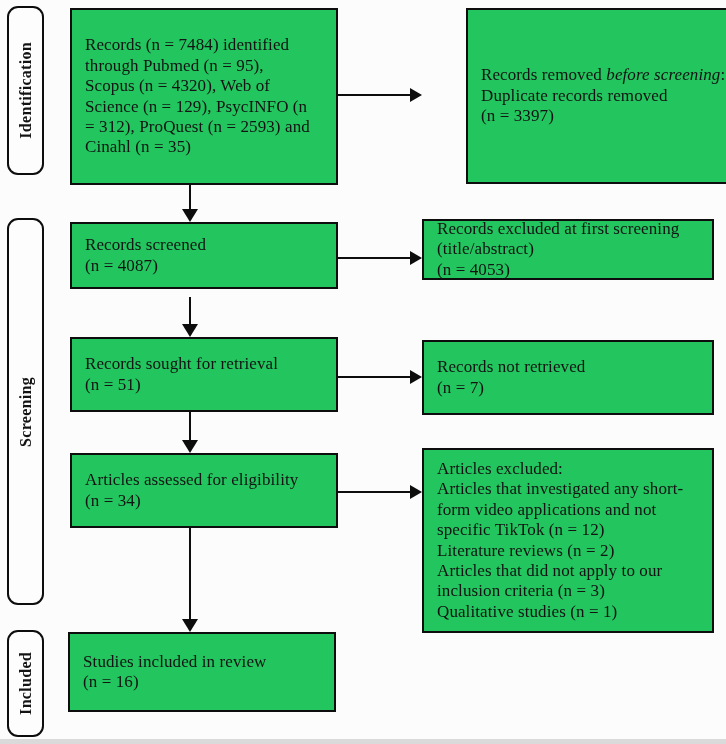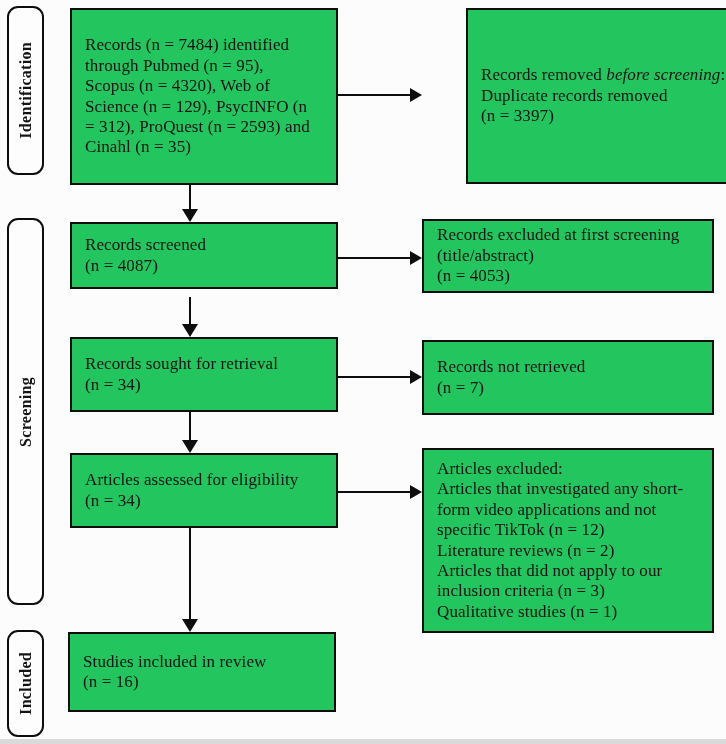--- a/index.html
+++ b/index.html
@@ -92,37 +92,37 @@
 Science (n = 129), PsycINFO (n
 = 312), ProQuest (n = 2593) and
 Cinahl (n = 35)</div>
   </div>
   <div class="box" style="left:70px; top:222px; width:268px; height:67px;">
     <div class="txt">Records screened
 (n = 4087)</div>
   </div>
   <div class="box" style="left:70px; top:337px; width:268px; height:75px;">
     <div class="txt">Records sought for retrieval
-(n = 34)</div>
+(n = 51)</div>
   </div>
   <div class="box" style="left:70px; top:453px; width:268px; height:75px;">
     <div class="txt">Articles assessed for eligibility
 (n = 34)</div>
   </div>
   <div class="box" style="left:68px; top:632px; width:268px; height:80px;">
     <div class="txt">Studies included in review
 (n = 16)</div>
   </div>
 
   <div class="box" style="left:422px; top:8px; width:292px; height:176px;margin-left:44px;">
     <div class="txt"><span>Records removed </span><em>before screening</em><span>:
 Duplicate records removed
 (n = 3397)</span></div>
   </div>
-  <div class="box" style="left:422px; top:219px; width:292px; height:74px;">
+  <div class="box" style="left:422px; top:219px; width:292px; height:61px;">
     <div class="txt">Records excluded at first screening
 (title/abstract)
 (n = 4053)</div>
   </div>
   <div class="box" style="left:422px; top:340px; width:292px; height:75px;">
     <div class="txt">Records not retrieved
 (n = 7)</div>
   </div>
   <div class="box" style="left:422px; top:448px; width:292px; height:185px;">
     <div class="txt">Articles excluded:

